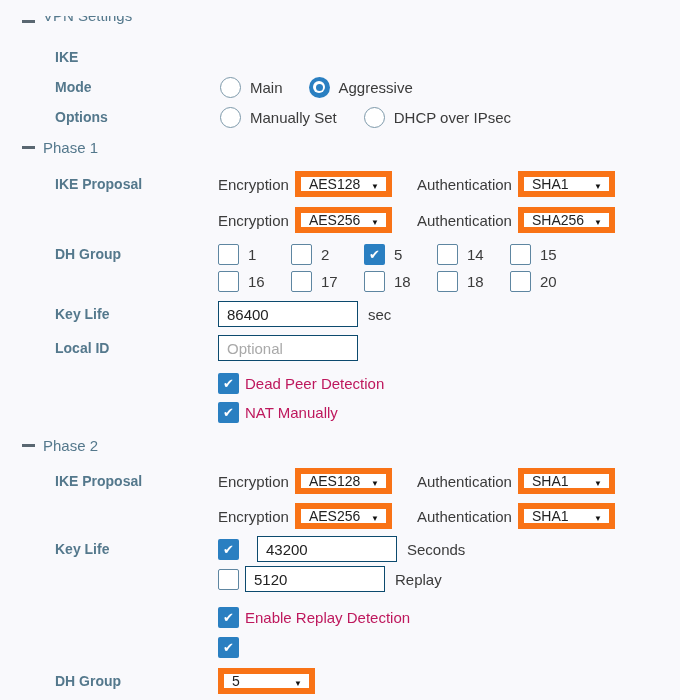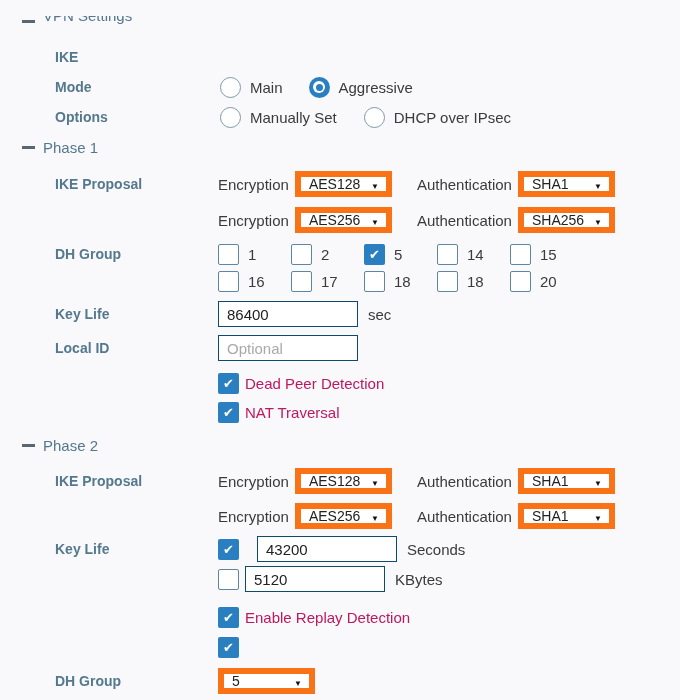--- a/index.html
+++ b/index.html
@@ -191,21 +191,21 @@
       <span class="cb on"></span>
       <span class="cbl">Dead Peer Detection</span>
     </label>
   </div>
 </div>
 
 <div class="row" style="top:399px;height:26px;">
   <div class="ctrls">
     <label style="display:flex;align-items:center;">
       <span class="cb on"></span>
-      <span class="cbl">NAT Traversal</span>
+      <span class="cbl">NAT Manually</span>
     </label>
   </div>
 </div>
 
 <div class="sect" style="top:434px;">
   <span class="dash"></span>
   <span>Phase 2</span>
 </div>
 
 <div class="row" style="top:466px;">
@@ -245,21 +245,21 @@
     <span class="cb on"></span>
     <input class="txt" style="margin-left: 18px;" value="43200">
     <span class="unit">Seconds</span>
   </div>
 </div>
 
 <div class="row" style="top:566px;height:26px;">
   <div class="ctrls">
     <span class="cb off"></span>
     <input class="txt" style="margin-left: 6px;" value="5120">
-    <span class="unit">KBytes</span>
+    <span class="unit">Replay</span>
   </div>
 </div>
 
 <div class="row" style="top:604px;height:26px;">
   <div class="ctrls">
     <label style="display:flex;align-items:center;">
       <span class="cb on"></span>
       <span class="cbl">Enable Replay Detection</span>
     </label>
   </div>

